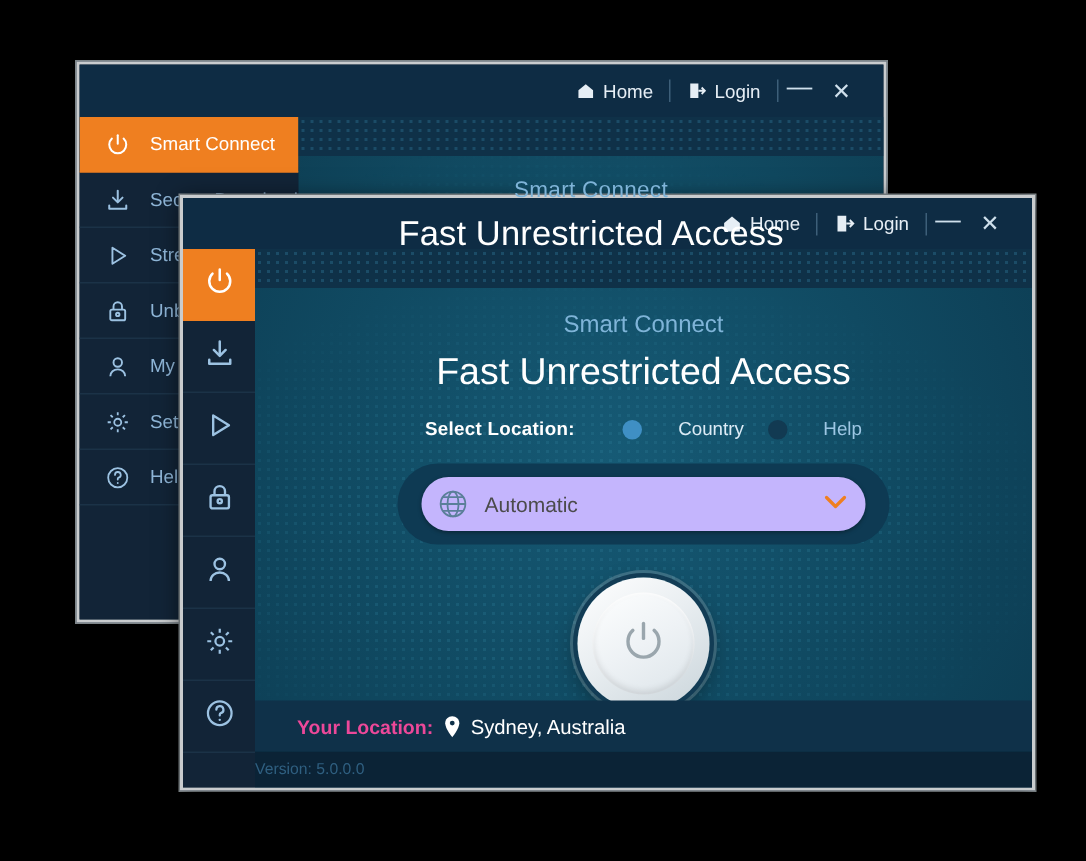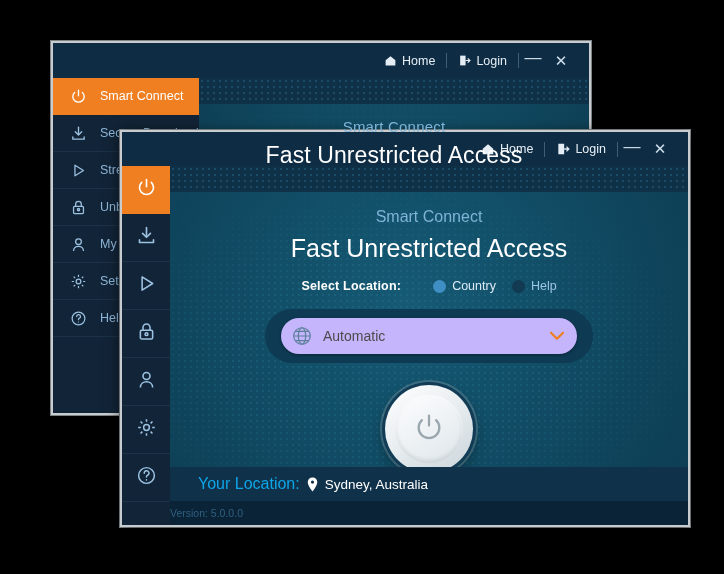--- a/index.html
+++ b/index.html
@@ -128,21 +128,21 @@
   }
   .f-main {
     text-align:center; color:#fff; font-size:25px; margin-top:8px; font-weight:400;
   }
   .sel-row {
     display:flex; align-items:center; justify-content:center; gap:8px;
     margin-top:16px; color:#eaf3fa; font-size:12.5px;
   }
   .sel-label { font-weight:700; color:#ffffff; letter-spacing:.2px; margin-right:16px; }
   .radio {
-    display:flex; align-items:center; gap:6px; cursor:pointer;
+    display:flex; align-items:center; gap:24px; cursor:pointer;
     margin-left:8px;
   }
   .radio .dot {
     width:13px; height:13px; border-radius:50%;
     background:#123a52; display:inline-block;
   }
   .radio.on .dot { background:#3f8fc4; }
   .radio .lbl { color:#9dc6e3; font-size:12.5px; }
   .radio.on .lbl { color:#dcebf6; }
 
@@ -179,21 +179,21 @@
     display:flex; align-items:center; justify-content:center;
     box-shadow:inset 0 1px 2px rgba(255,255,255,.9), inset 0 -2px 5px rgba(0,0,0,.12);
   }
   .power-inner svg { stroke:#9aa6ad; fill:none; }
 
   .loc-bar {
     position:absolute; left:0; right:0; bottom:24px; height:34px;
     background:#0f3149; display:flex; align-items:center;
     padding-left:28px; gap:6px; z-index:4;
   }
-  .loc-label { color:#0ea5e9; font-size:16px; font-weight:400; }
+  .loc-label { color:#ec4899; font-size:13px; font-weight:700; }
   .pin { width:13px; height:15px; display:inline-flex; align-items:center; }
   .pin svg { fill:#ffffff; }
   .loc-value { color:#ffffff; font-size:13.5px; }
 
   .ver-bar {
     position:absolute; left:0; right:0; bottom:0; height:24px;
     background:#0b2336; display:flex; align-items:center;
     padding-right:12px; z-index:4;
   }
   .ver-text { color:#2f5f80; font-size:10.5px; }

